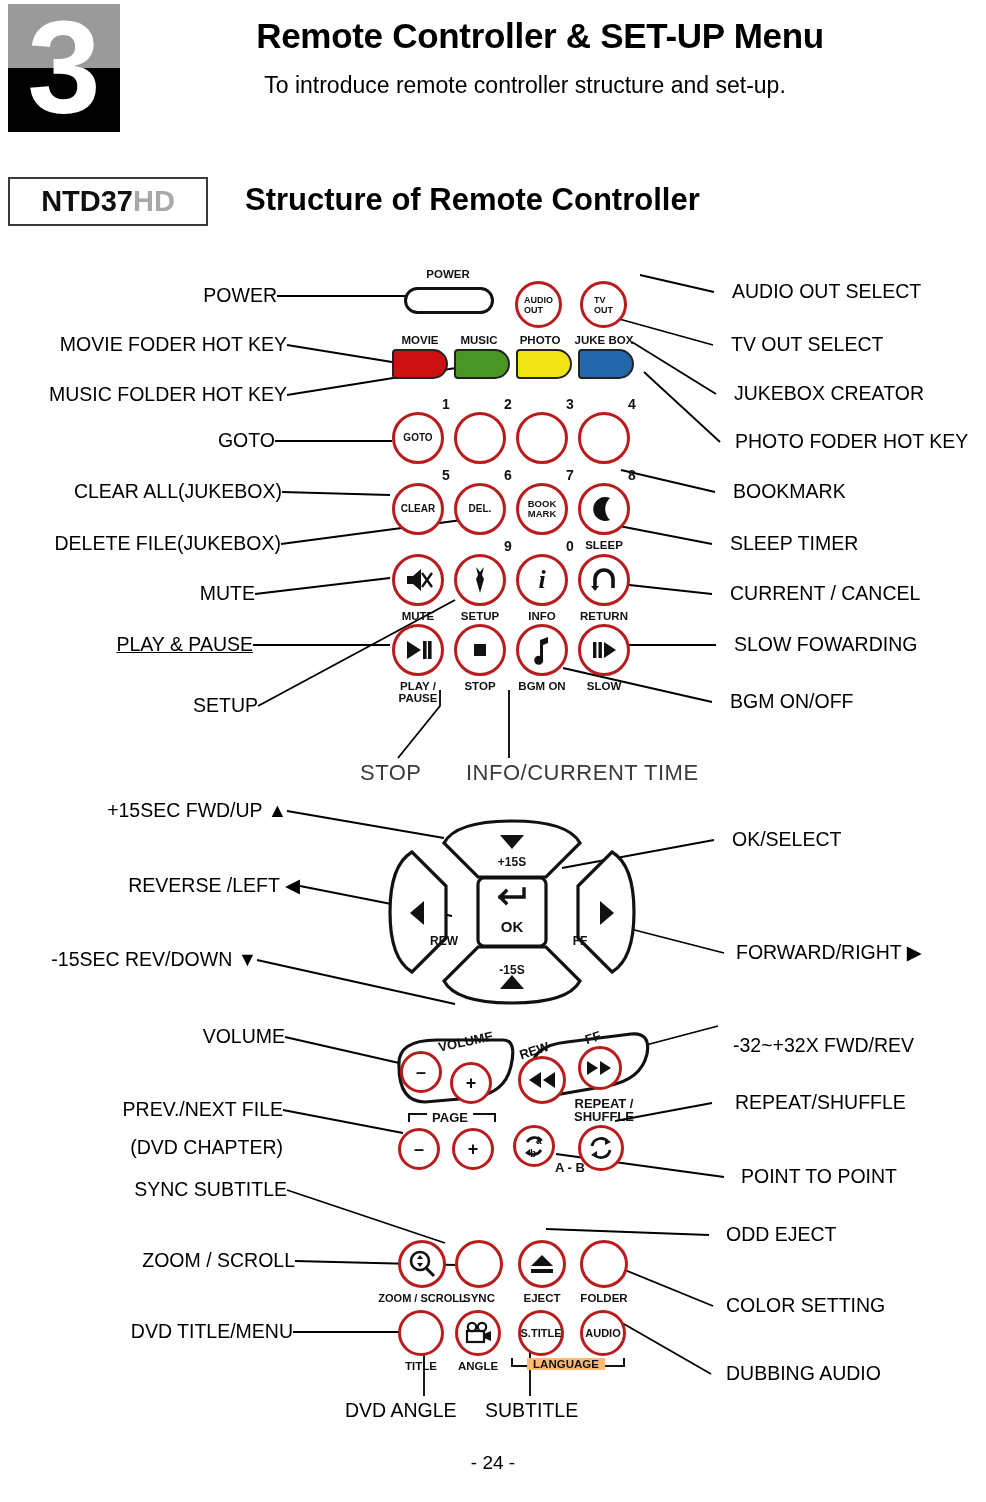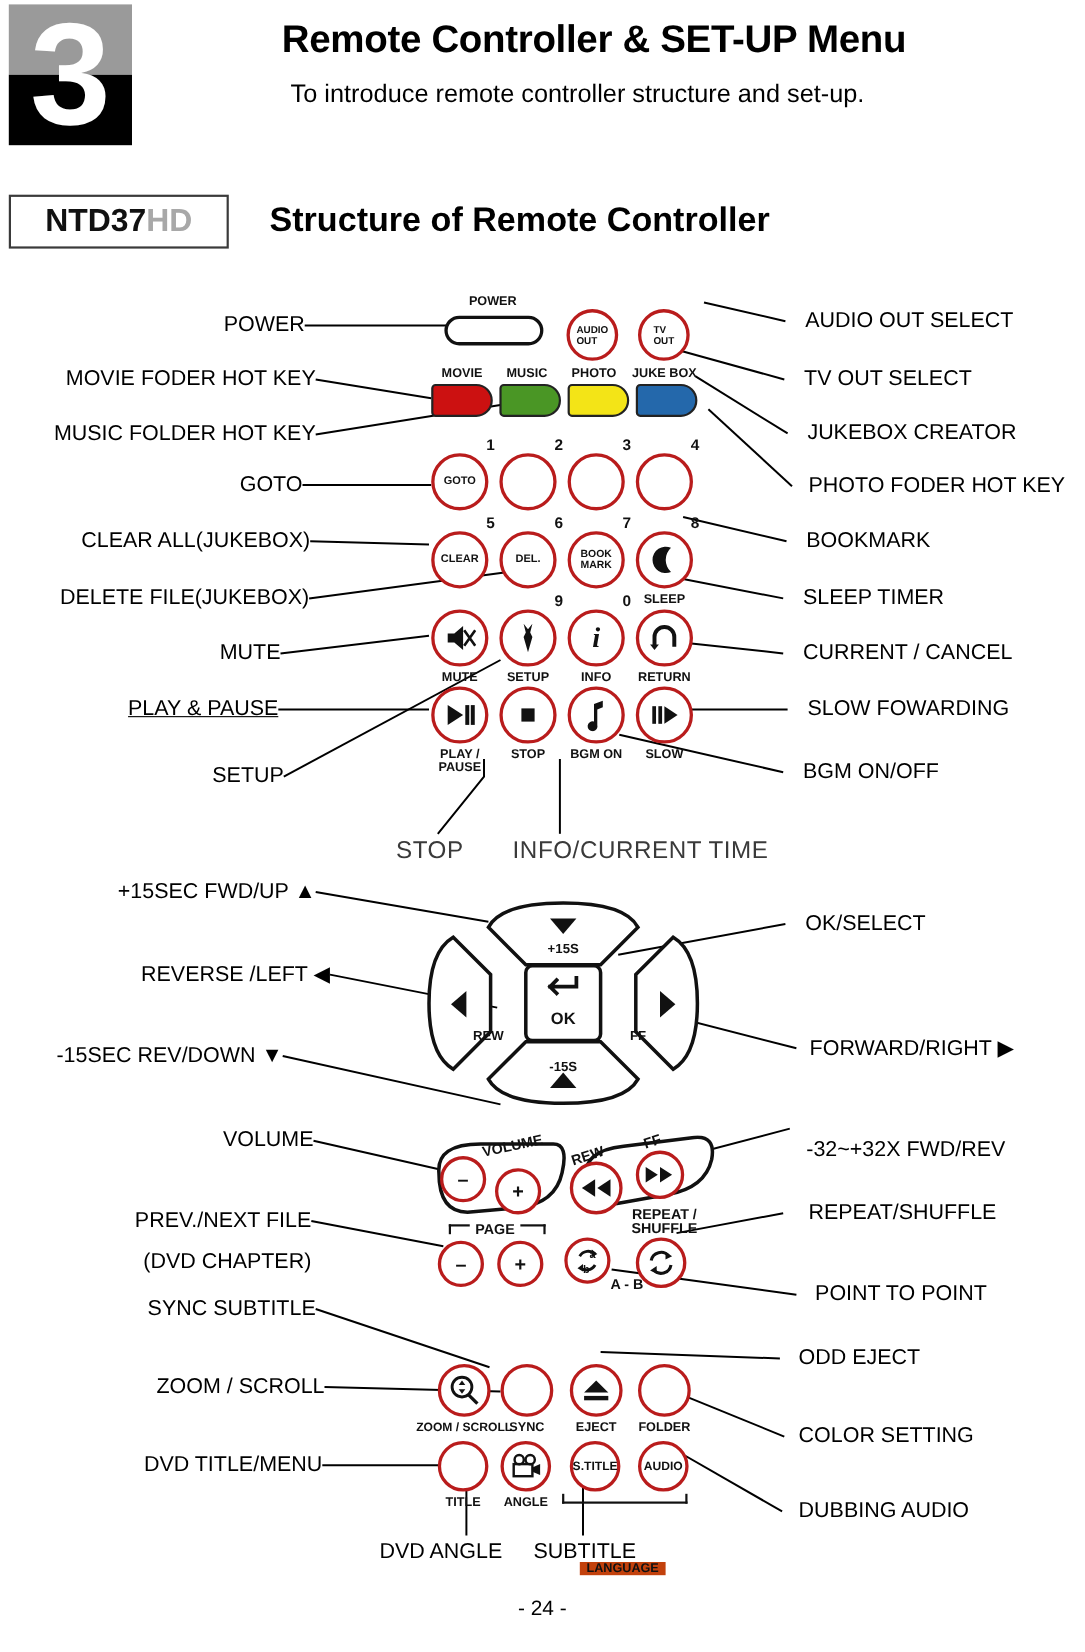--- a/index.html
+++ b/index.html
@@ -405,19 +405,19 @@
         <circle cx="19" cy="6" r="4.2" stroke="#111" stroke-width="2.2" fill="none"></circle>
         <rect x="4" y="10" width="17" height="11" stroke="#111" stroke-width="2.2" fill="none"></rect>
         <path d="M21 13 L28 10 L28 20 L21 17 Z" fill="#111"></path>
       </svg>
     </div>
     <div class="btn" style="left:518px;top:1310px;width:46px;height:46px;font-size:11px;">S.TITLE</div>
     <div class="btn" style="left:580px;top:1310px;width:46px;height:46px;font-size:11px;">AUDIO</div>
     <div class="caption c" style="left:421px;top:1360px;">TITLE</div>
     <div class="caption c" style="left:478px;top:1360px;">ANGLE</div>
     <div class="langbracket" style="left:511px;top:1358px;width:110px;"></div>
-    <div class="caption c" style="left:566px;top:1420px;background:#c2410c;padding:0 6px;">LANGUAGE</div>
+    <div class="caption c" style="left:566px;top:1358px;background:#fdba74;padding:0 6px;">LANGUAGE</div>
 
   </div>
 
   <div class="footer">- 24 -</div>
 
 </div>
 
 </body></html>

